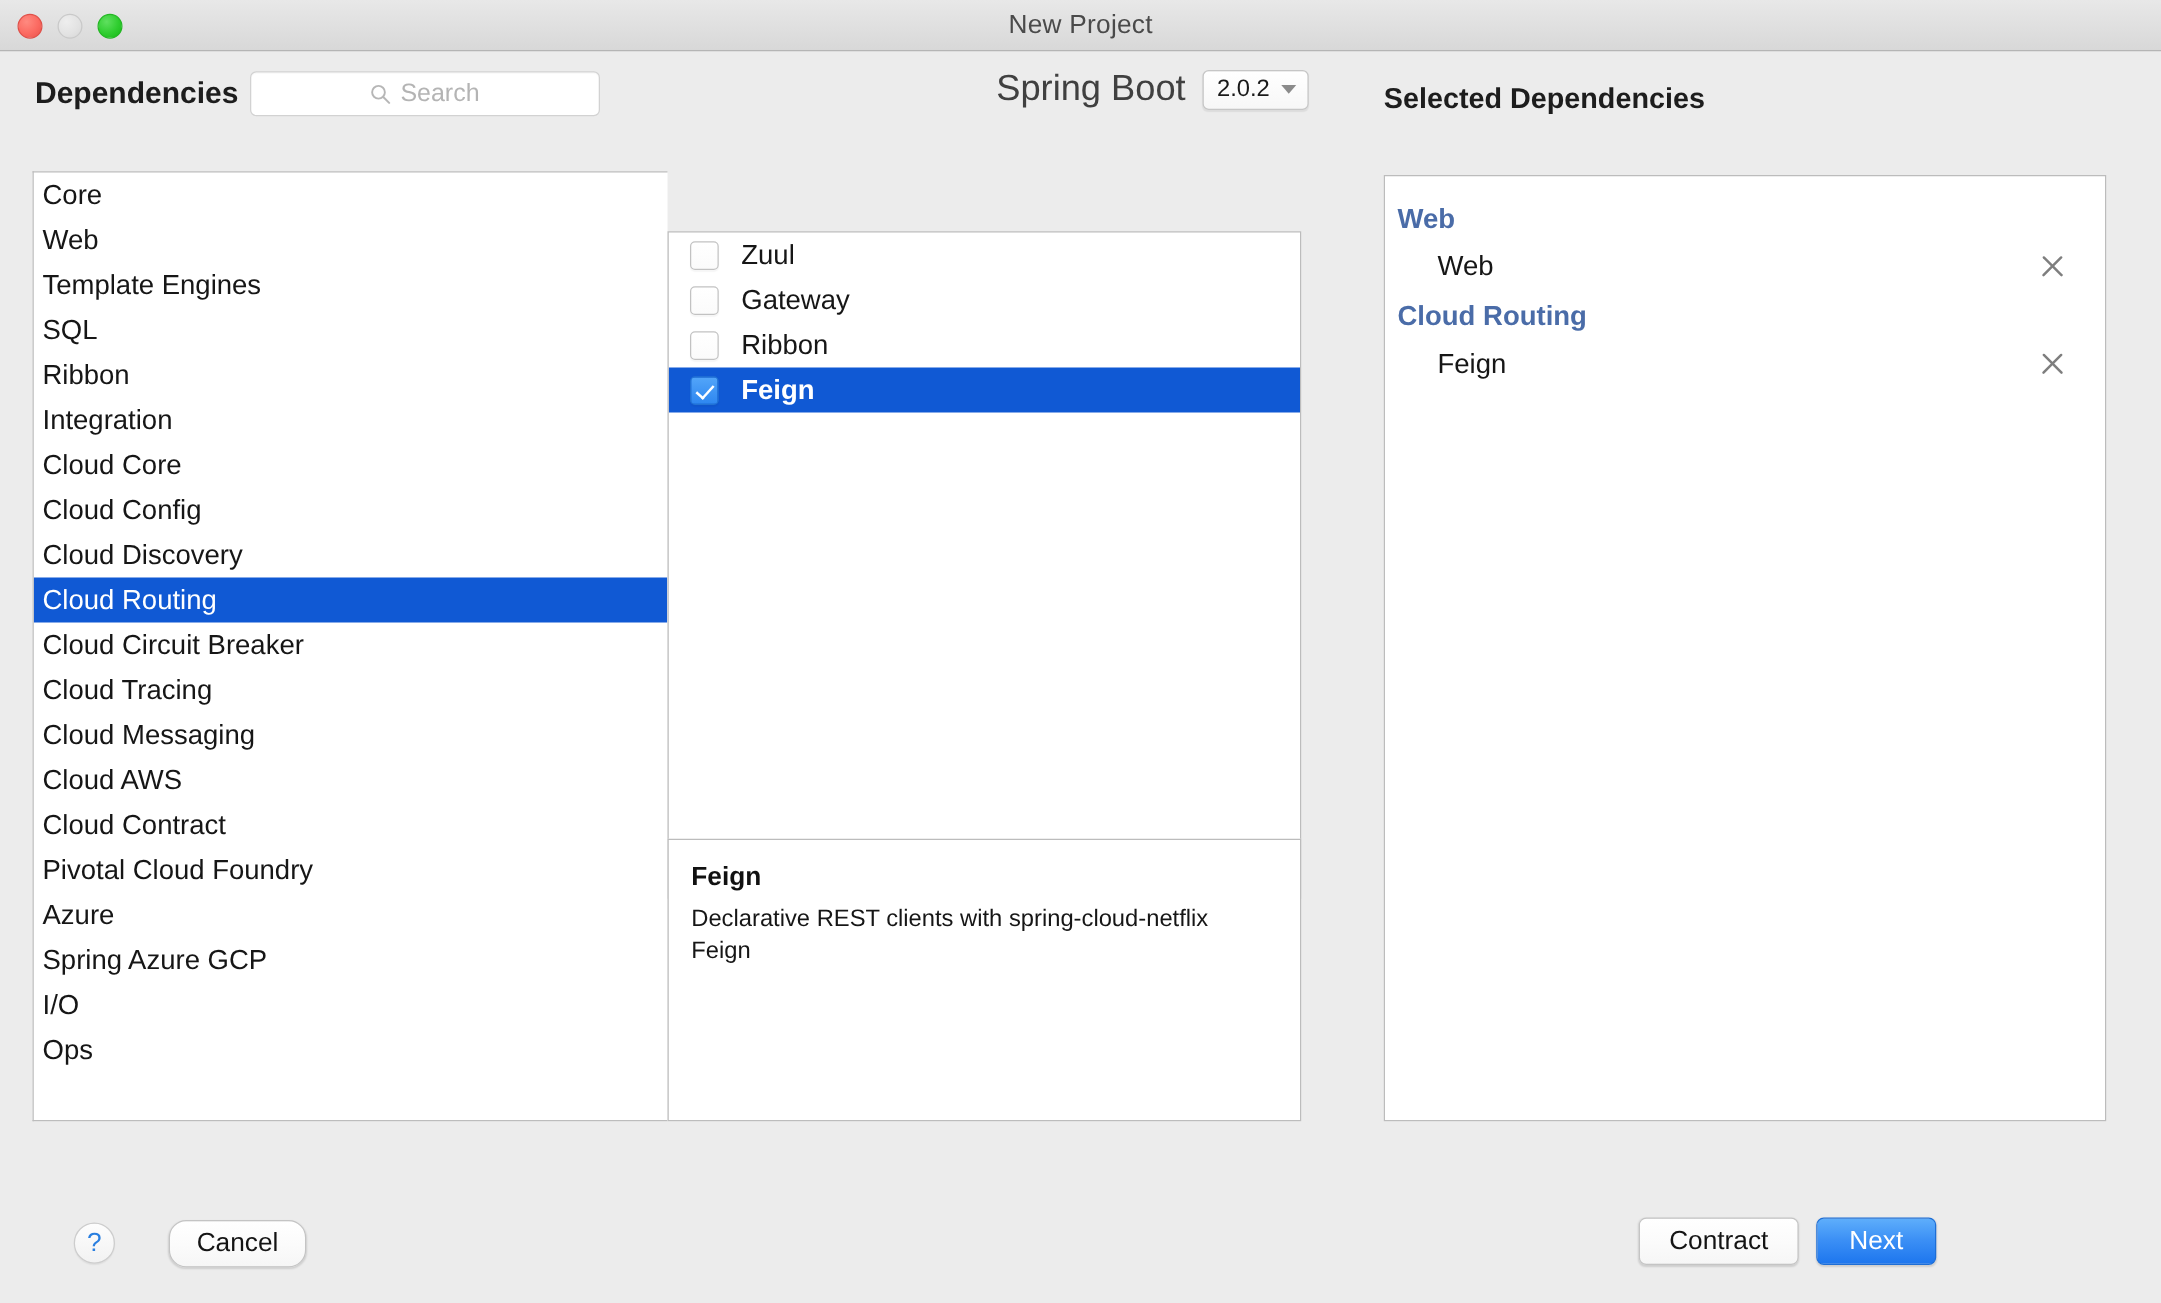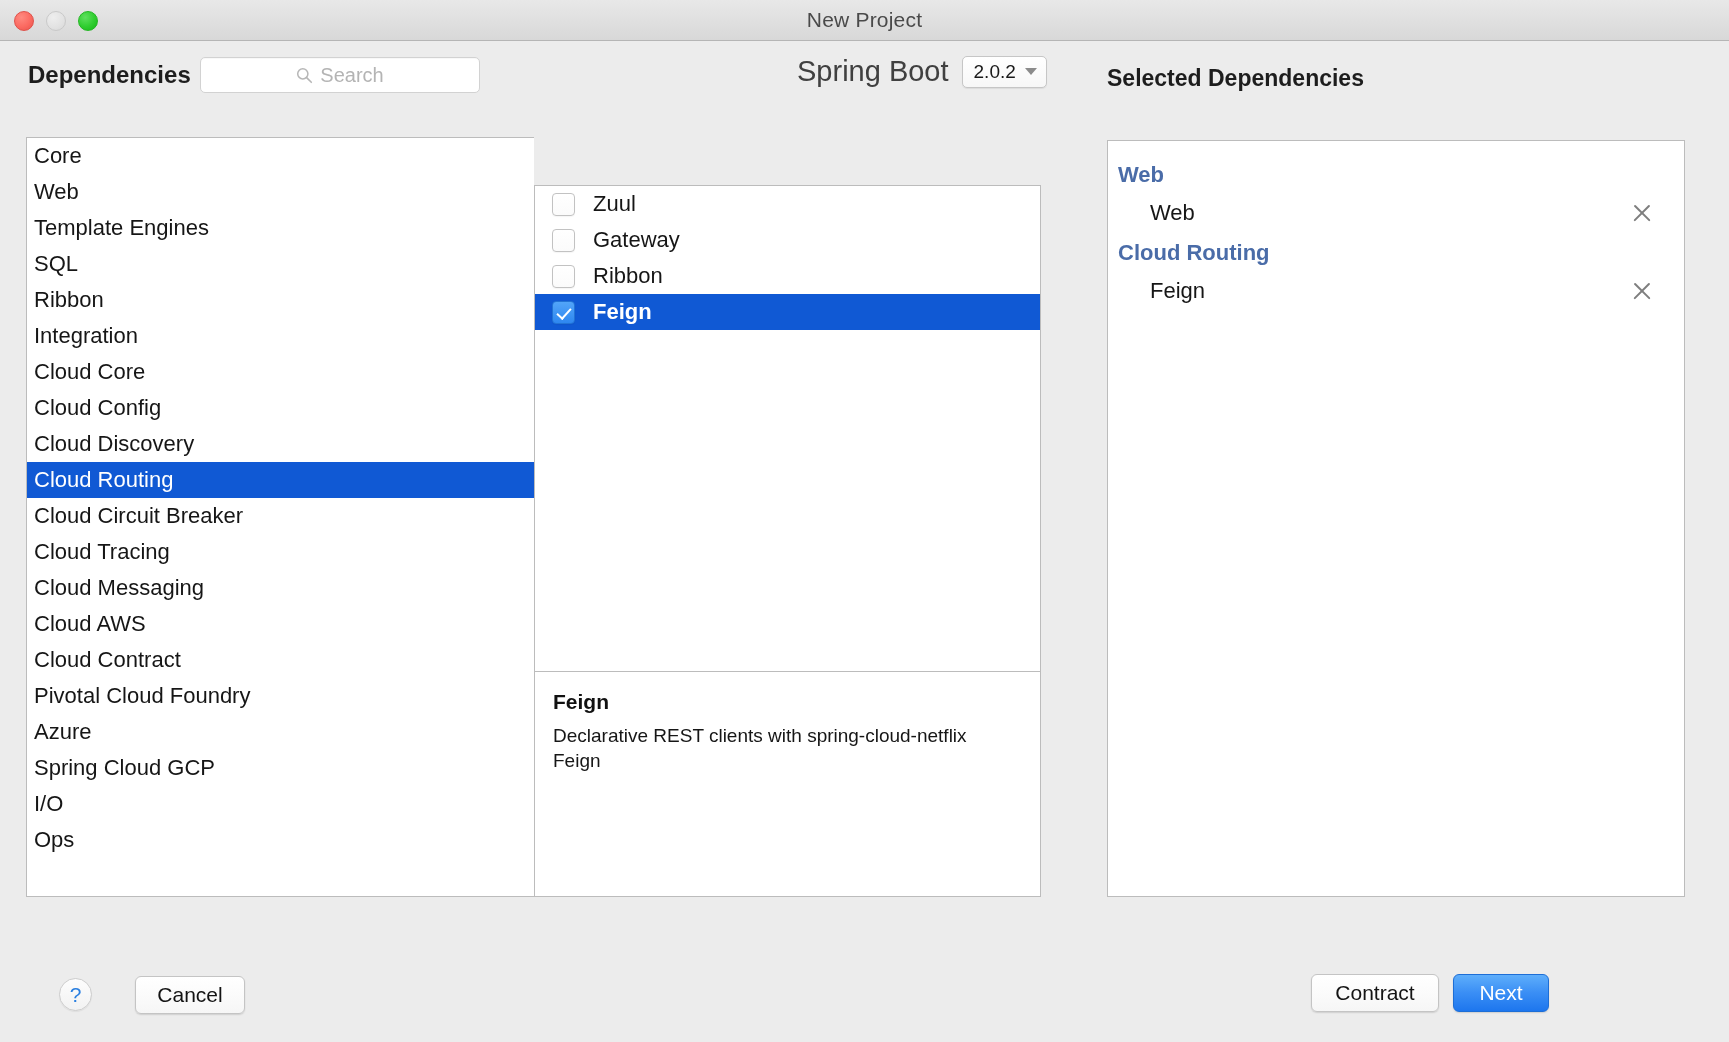--- a/index.html
+++ b/index.html
@@ -317,21 +317,21 @@
     align-items: center;
     justify-content: center;
     font-size: 21px;
     box-shadow: 0 1px 1.5px rgba(0,0,0,0.13);
   }
   .btn-default {
     background: linear-gradient(to bottom, #ffffff 0%, #fbfbfb 52%, #f6f6f6 100%);
     border: 1px solid #c4c4c4;
     color: #141414;
   }
-  #cancel-button { left: 135px; top: 38px; width: 110px; }
+  #cancel-button { left: 135px; top: 38px; width: 110px; border-radius: 14px; }
   #previous-button { left: 1311px; top: 36px; width: 128px; }
   #next-button {
     left: 1453px; top: 36px; width: 96px;
     background: linear-gradient(to bottom, #5eaefb 0%, #3b8ff5 48%, #1d76ee 100%);
     border: 1px solid #1d6ed6;
     color: #ffffff;
   }
 </style>
 </head>
 <body>
@@ -383,21 +383,21 @@
           <div class="cat-item"><span>Cloud Config</span></div>
           <div class="cat-item"><span>Cloud Discovery</span></div>
           <div class="cat-item selected"><span>Cloud Routing</span></div>
           <div class="cat-item"><span>Cloud Circuit Breaker</span></div>
           <div class="cat-item"><span>Cloud Tracing</span></div>
           <div class="cat-item"><span>Cloud Messaging</span></div>
           <div class="cat-item"><span>Cloud AWS</span></div>
           <div class="cat-item"><span>Cloud Contract</span></div>
           <div class="cat-item"><span>Pivotal Cloud Foundry</span></div>
           <div class="cat-item"><span>Azure</span></div>
-          <div class="cat-item"><span>Spring Cloud GCP</span></div>
+          <div class="cat-item"><span>Spring Azure GCP</span></div>
           <div class="cat-item"><span>I/O</span></div>
           <div class="cat-item"><span>Ops</span></div>
         </div>
     </div>
 
     <div id="deps-panel" class="panel-border">
       <div id="dep-list">
           <div class="dep-row">
             <span class="cb"></span>
             <span class="dep-label">Zuul</span>

